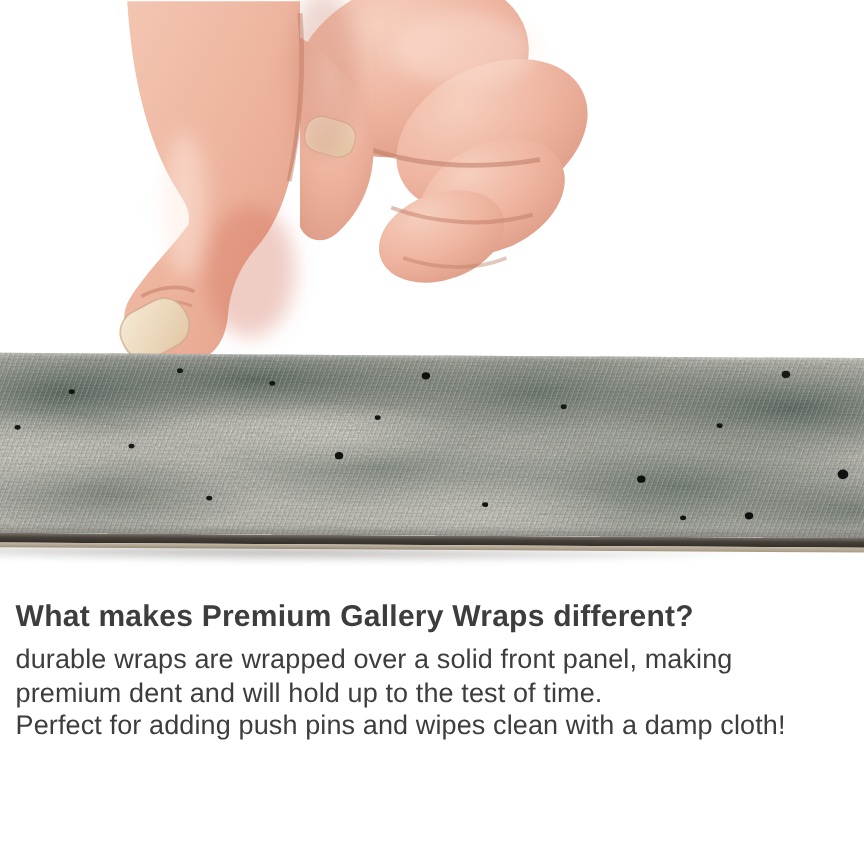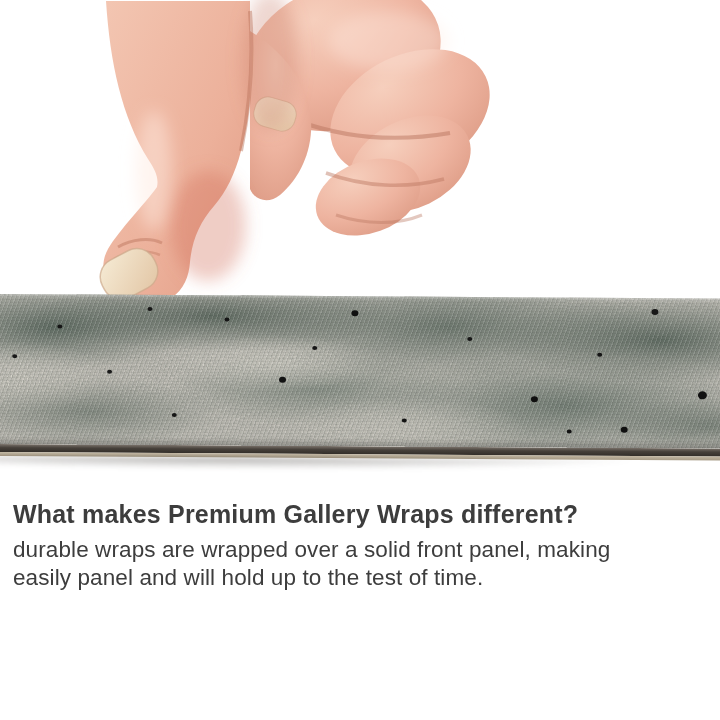--- a/index.html
+++ b/index.html
@@ -158,16 +158,17 @@
       <div class="specks"></div>
     </div>
     <div class="strip-edge"></div>
     <div class="strip-lip"></div>
     <div class="strip-shadow"></div>
   </div>
 
   <div class="info">
     <h2 class="heading">What makes Premium Gallery Wraps different?</h2>
     <p class="line">durable wraps are wrapped over a solid front panel, making</p>
-    <p class="line">easily panel and will hold up to the test of time.</p>
+    <p class="line">premium dent and will hold up to the test of time.</p>
+    <p class="line">Perfect for adding push pins and wipes clean with a damp cloth!</p>
   </div>
 
 </div>
 
 </body></html>

